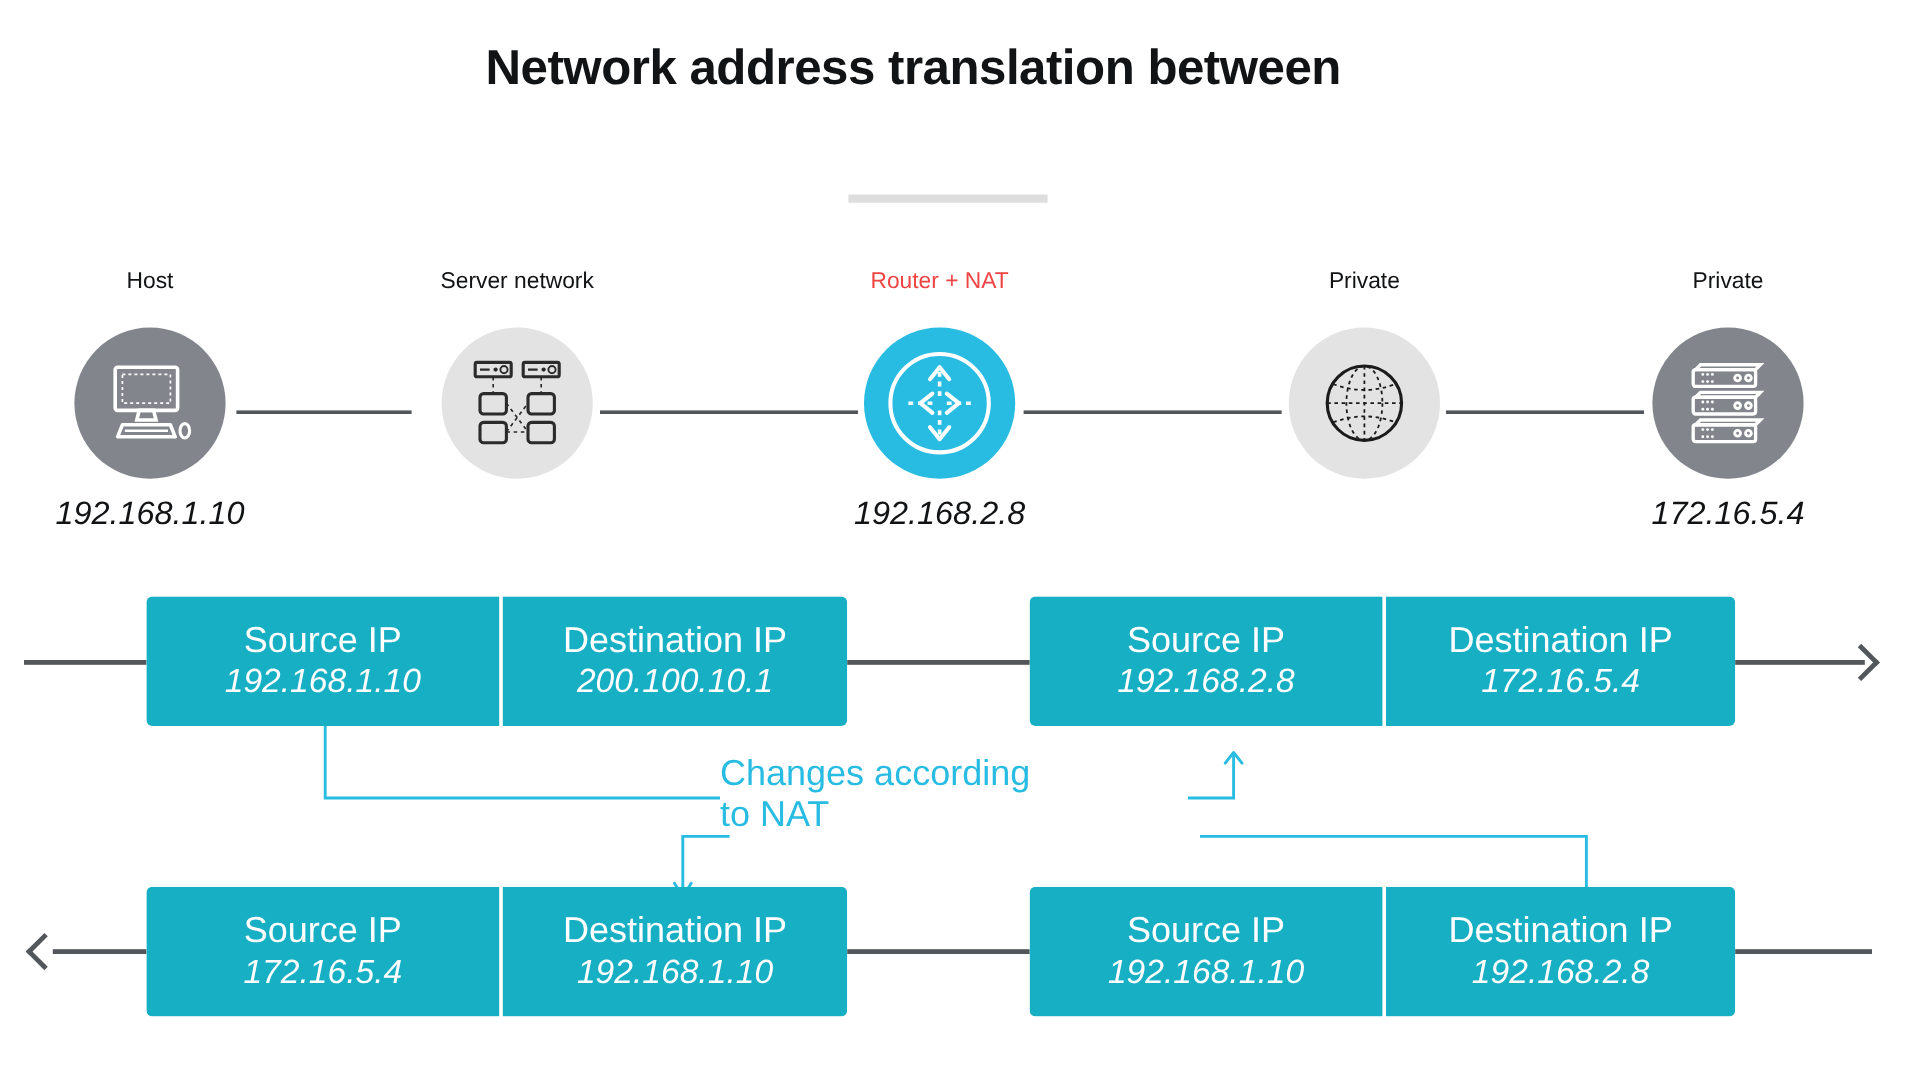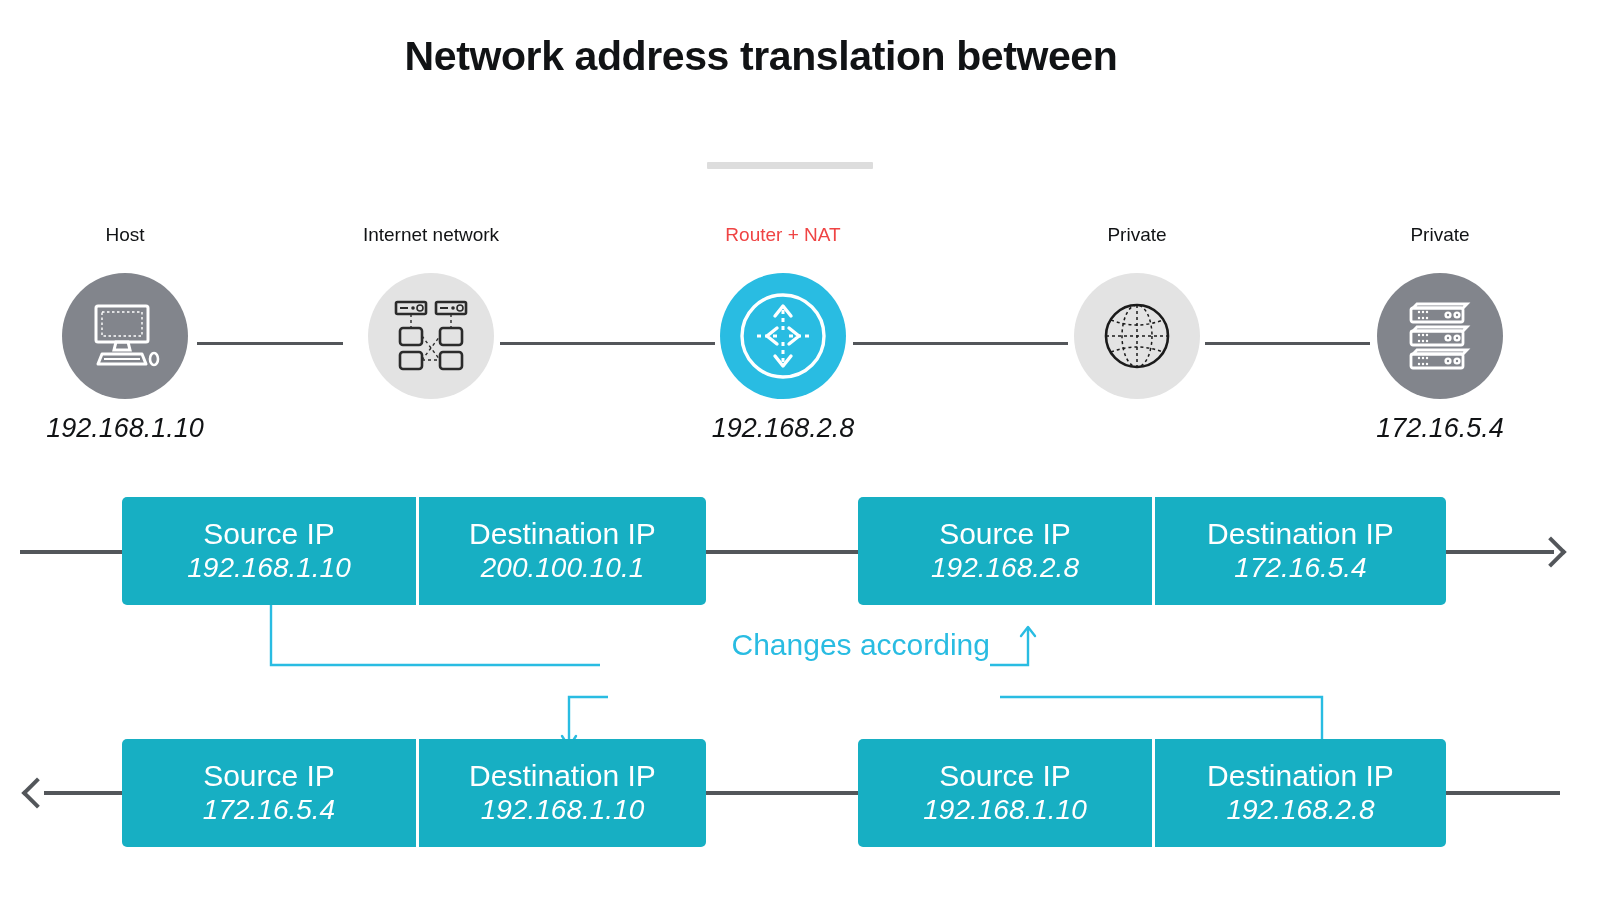--- a/index.html
+++ b/index.html
@@ -157,21 +157,21 @@
     left: 0;
     top: 600px;
     width: 1600px;
     height: 160px;
   }
   .nat-text {
     position: absolute;
     left: 600px;
     top: 628px;
     width: 390px;
-    text-align: right;
+    text-align: left;
     color: #29bce2;
     font-size: 30px;
     line-height: 1.13;
   }
   .nat-text .l2 { display: block; }
 </style>
 </head>
 <body>
 
 <div id="canvas">
@@ -195,21 +195,21 @@
         <path d="M26 40 L24 48 L40 48 L38 40 Z" fill="none" stroke="#ffffff" stroke-width="3"></path>
         <path d="M8 62 L12 52 L52 52 L56 62 Z" fill="none" stroke="#ffffff" stroke-width="3" stroke-linejoin="round"></path>
         <line x1="14" y1="57" x2="50" y2="57" stroke="#ffffff" stroke-width="2"></line>
         <ellipse cx="64" cy="57" rx="4" ry="6" fill="none" stroke="#ffffff" stroke-width="2.6"></ellipse>
       </svg>
     </div>
     <span class="node-ip">192.168.1.10</span>
   </div>
 
   <div class="node" style="left:341px;top:225px;">
-    <span class="node-label">Internet network</span>
+    <span class="node-label">Server network</span>
     <div class="node-circle light">
       <svg width="74" height="72" viewBox="0 0 74 72">
         <rect x="2" y="2" width="30" height="12" rx="1.5" fill="none" stroke="#2b2b2b" stroke-width="2.6"></rect>
         <line x1="6" y1="8" x2="14" y2="8" stroke="#2b2b2b" stroke-width="2"></line>
         <circle cx="19" cy="8" r="1.8" fill="#2b2b2b"></circle>
         <circle cx="26" cy="8" r="3" fill="none" stroke="#2b2b2b" stroke-width="1.6"></circle>
         <rect x="42" y="2" width="30" height="12" rx="1.5" fill="none" stroke="#2b2b2b" stroke-width="2.6"></rect>
         <line x1="46" y1="8" x2="54" y2="8" stroke="#2b2b2b" stroke-width="2"></line>
         <circle cx="59" cy="8" r="1.8" fill="#2b2b2b"></circle>
         <circle cx="66" cy="8" r="3" fill="none" stroke="#2b2b2b" stroke-width="1.6"></circle>
@@ -346,20 +346,21 @@
       <path d="M1021 36 L1028 27 L1035 36" stroke-linecap="round" stroke-linejoin="round"></path>
 
       <path d="M1322 150 L1322 97 L1000 97"></path>
       <path d="M608 97 L569 97 L569 143"></path>
       <path d="M562 136 L569 147 L576 136" stroke-linecap="round" stroke-linejoin="round"></path>
     </g>
   </svg>
 
   <div class="nat-text">
     <span>Changes according</span>
+    <span class="l2">to NAT</span>
   </div>
 
   <div class="arrowhead left" style="left:24px;top:780px;"></div>
   <div class="flow" style="left:44px;top:791px;width:78px;"></div>
 
   <div class="packet" style="left:122px;top:739px;width:584px;">
     <div class="cell" style="width:294px;">
       <span class="cell-title">Source IP</span>
       <span class="cell-value">172.16.5.4</span>
     </div>

